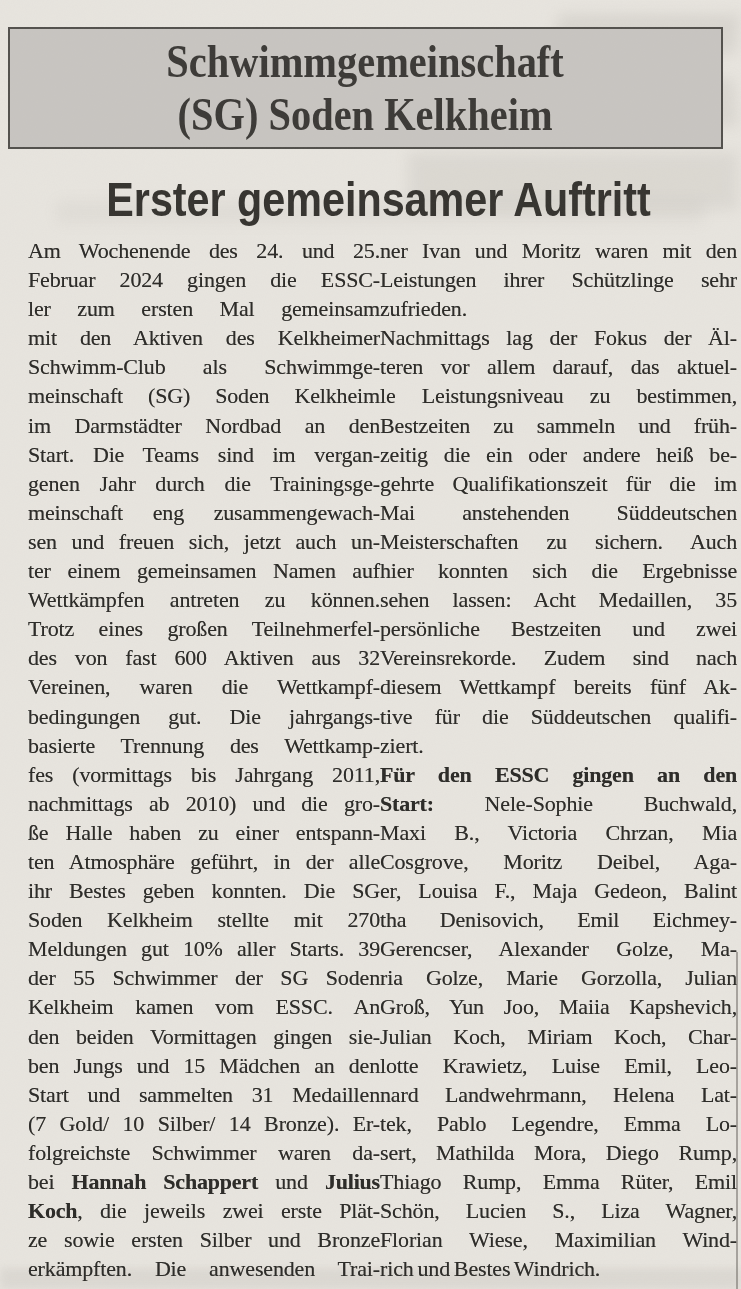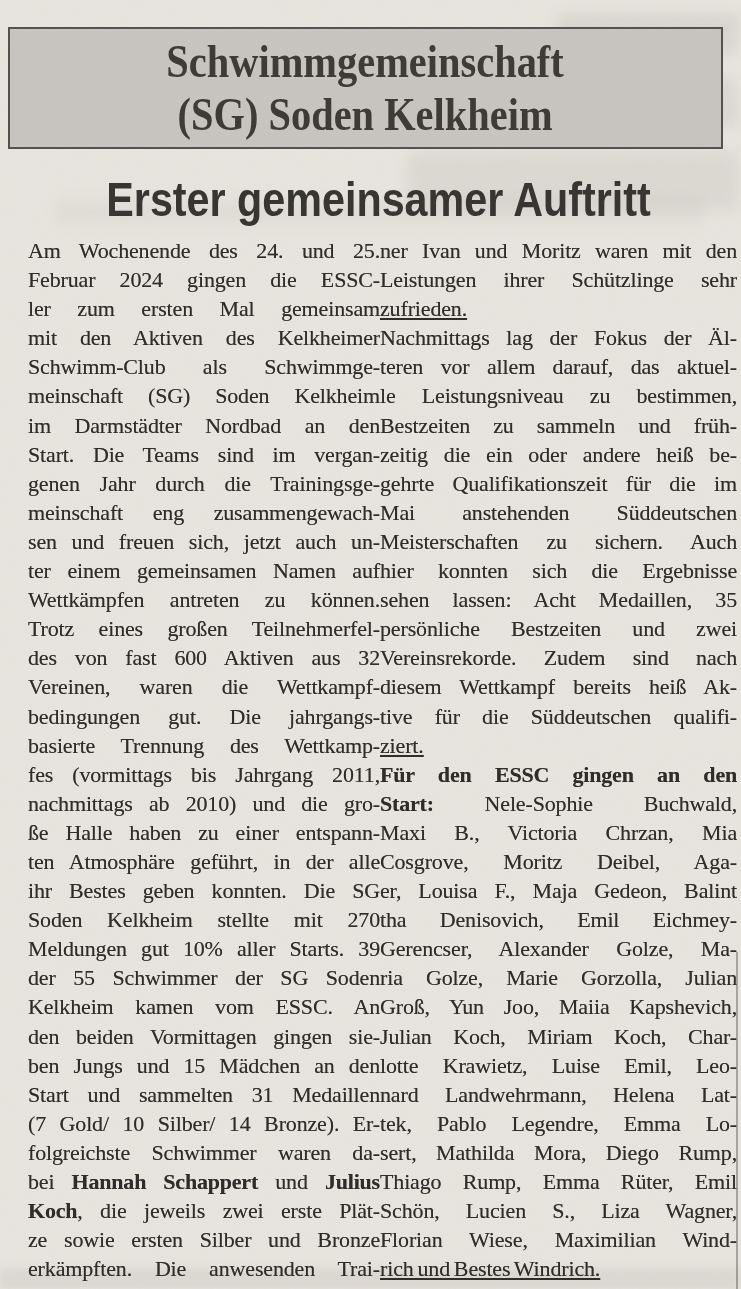--- a/index.html
+++ b/index.html
@@ -57,21 +57,21 @@
     letter-spacing:-0.15px;word-spacing:-1.5px;
     text-shadow:0 0 .5px rgba(43,42,39,.55);
   }
   .col-left{left:8px;width:352px;margin-left:20px;}
   .col-right{left:380px;width:357px;}
   .line{
     text-align:justify;
     text-align-last:justify;
     height:29.1px;overflow:visible;
   }
-  .line.ragged{text-align:center;text-align-last:left;text-decoration:underline;}
+  .line.ragged{text-align:center;text-align-last:left;}
   .line b{font-weight:700;letter-spacing:-0.2px;}
 
   .grain{position:absolute;inset:0;pointer-events:none;opacity:.5;}
 </style>
 </head>
 <body>
 
 <div class="page">
 
   <div class="ghost g1"></div>
@@ -134,21 +134,21 @@
       <div class="line">le Leistungsniveau zu bestimmen,</div>
       <div class="line">Bestzeiten zu sammeln und früh-</div>
       <div class="line">zeitig die ein oder andere heiß be-</div>
       <div class="line">gehrte Qualifikationszeit für die im</div>
       <div class="line">Mai anstehenden Süddeutschen</div>
       <div class="line">Meisterschaften zu sichern. Auch</div>
       <div class="line">hier konnten sich die Ergebnisse</div>
       <div class="line">sehen lassen: Acht Medaillen, 35</div>
       <div class="line">persönliche Bestzeiten und zwei</div>
       <div class="line">Vereinsrekorde. Zudem sind nach</div>
-      <div class="line">diesem Wettkampf bereits heiß Ak-</div>
+      <div class="line">diesem Wettkampf bereits fünf Ak-</div>
       <div class="line">tive für die Süddeutschen qualifi-</div>
       <div class="line ragged">ziert.</div>
       <div class="line"><b>Für den ESSC gingen an den</b></div>
       <div class="line"><b>Start:</b> Nele-Sophie Buchwald,</div>
       <div class="line">Maxi B., Victoria Chrzan, Mia</div>
       <div class="line">Cosgrove, Moritz Deibel, Aga-</div>
       <div class="line">er, Louisa F., Maja Gedeon, Balint</div>
       <div class="line">tha Denisovich, Emil Eichmey-</div>
       <div class="line">Gerencser, Alexander Golze, Ma-</div>
       <div class="line">ria Golze, Marie Gorzolla, Julian</div>

